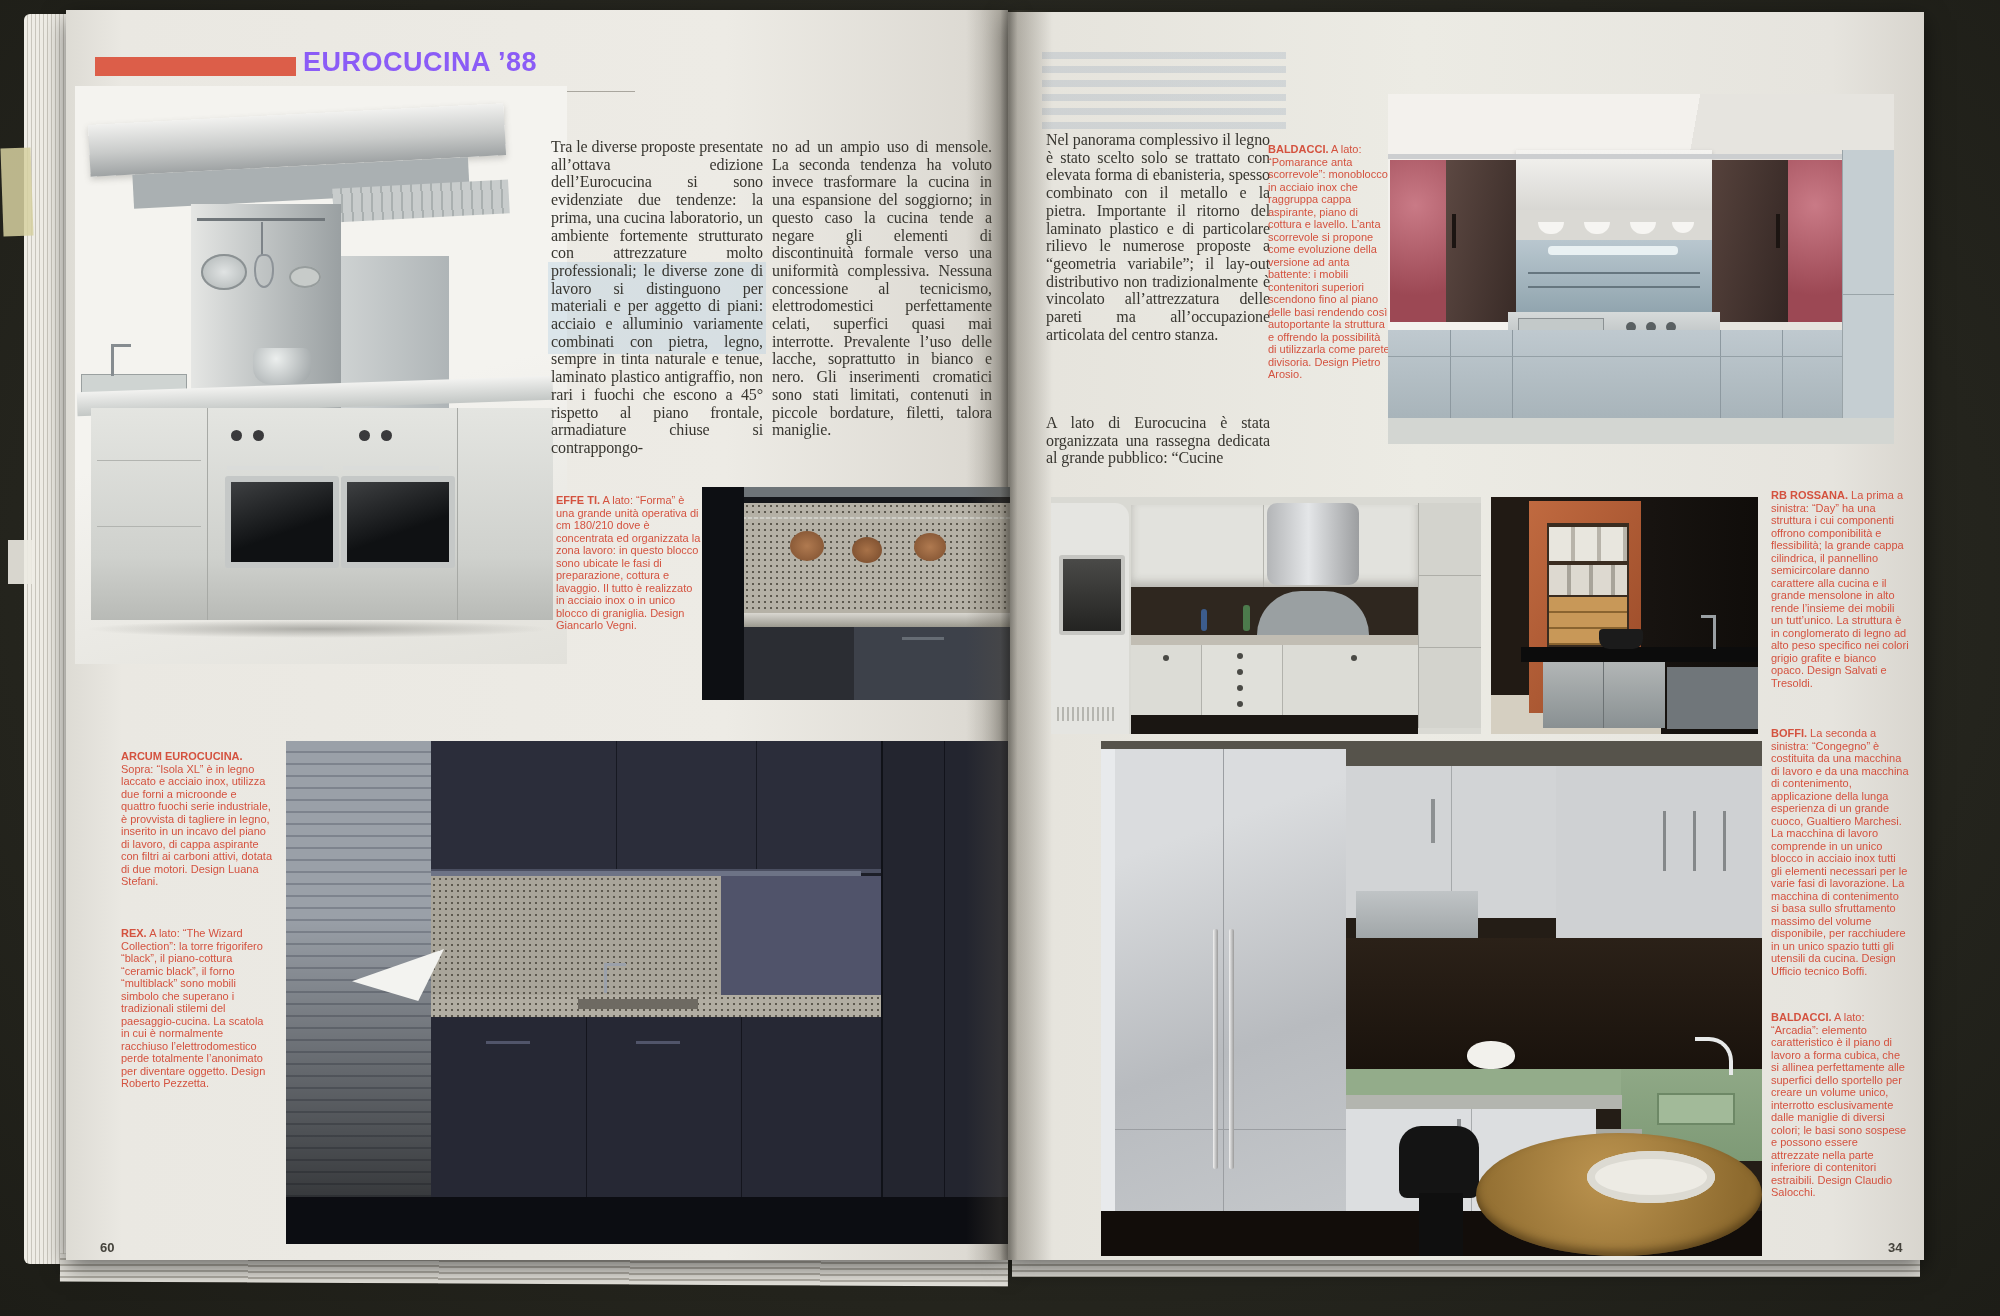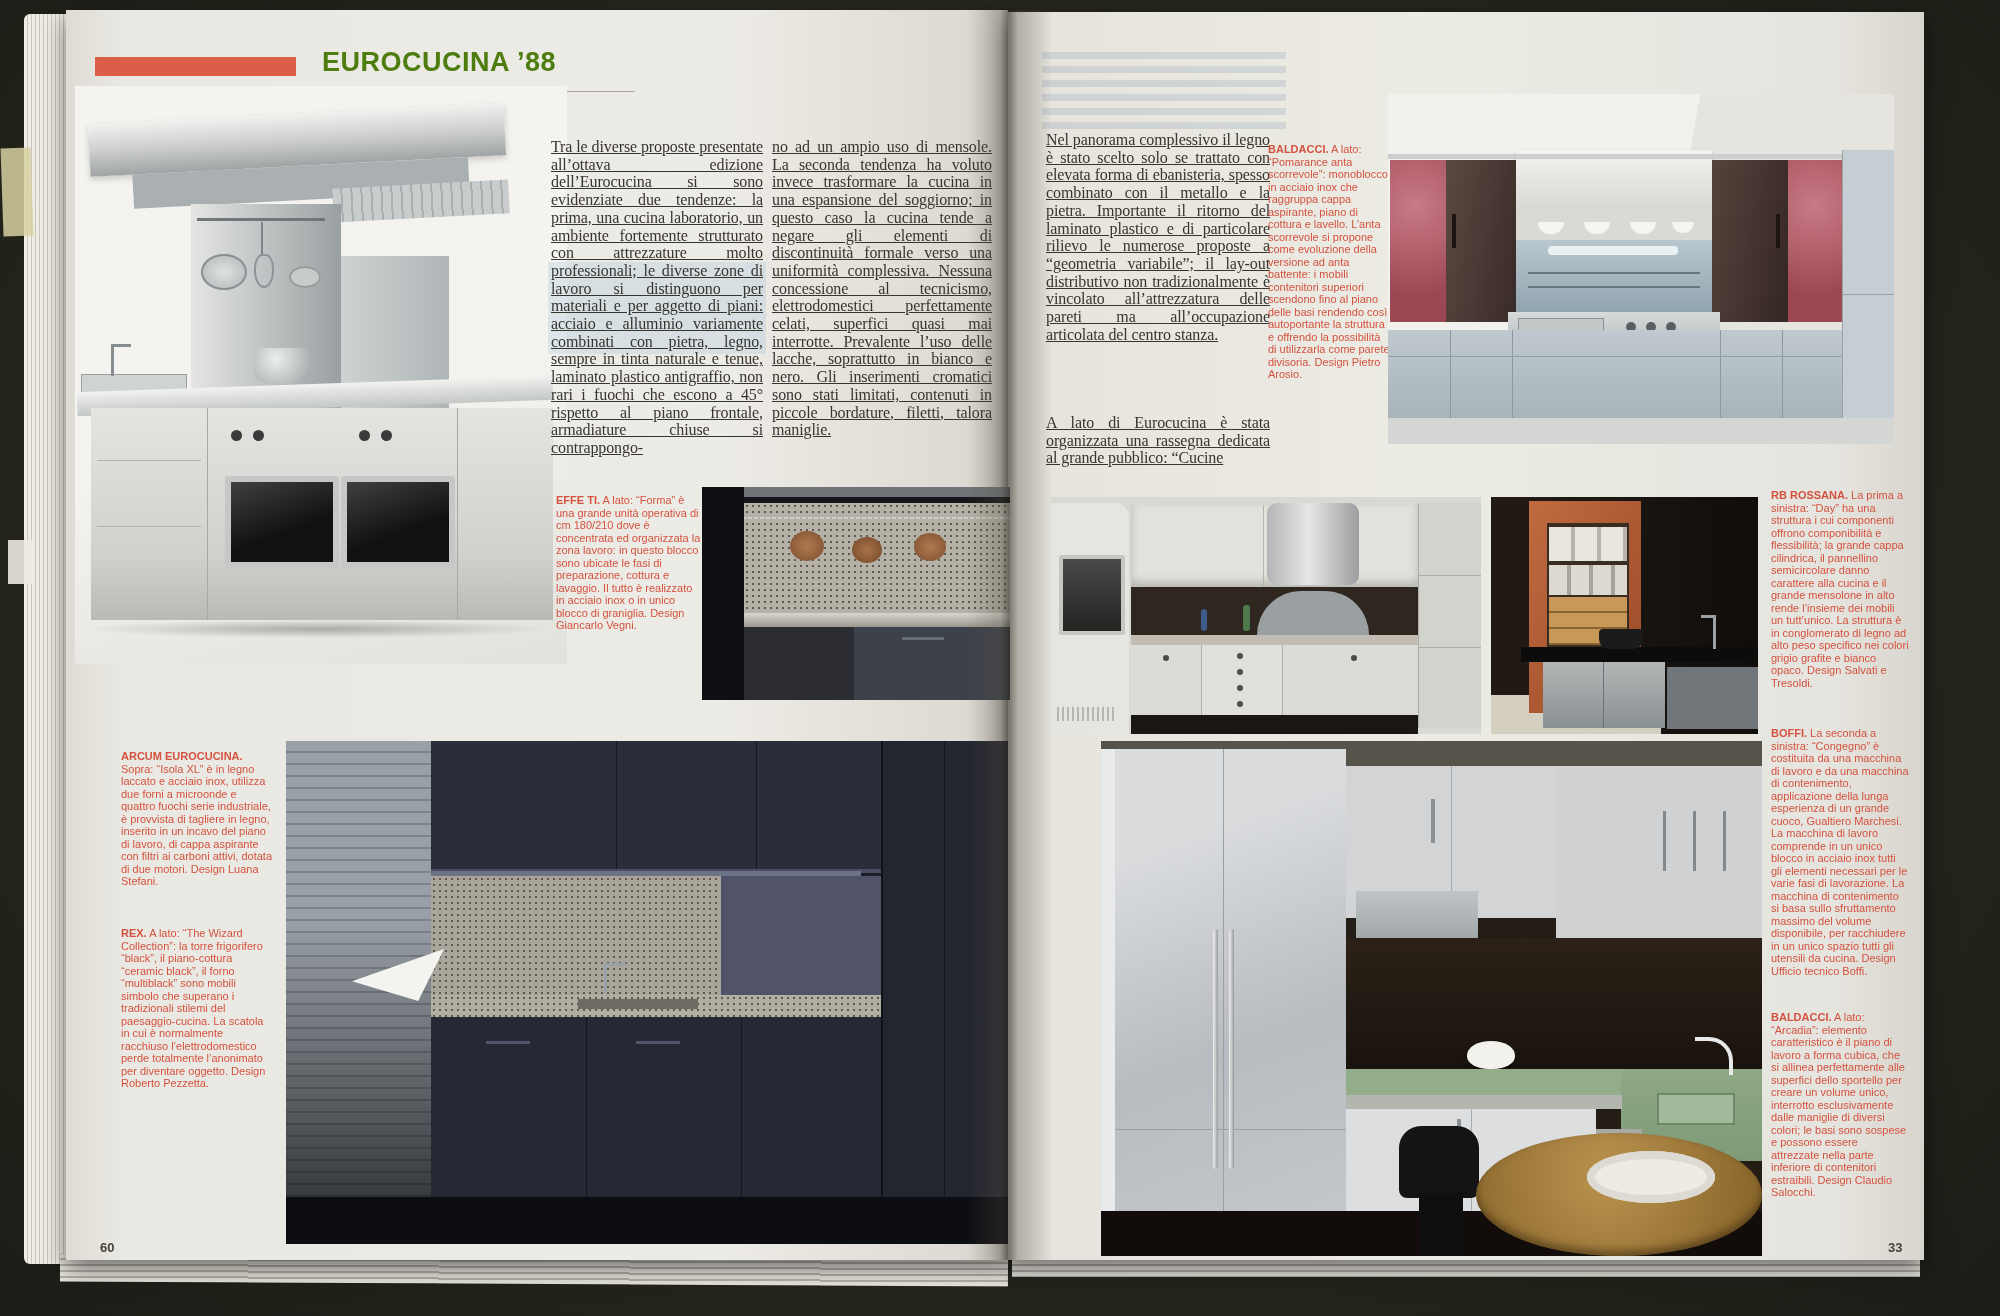--- a/index.html
+++ b/index.html
@@ -2,40 +2,40 @@
 <html><head>
 <meta charset="utf-8">
 <style>
   html,body{margin:0;padding:0;width:2000px;height:1316px;overflow:hidden;
     background:radial-gradient(ellipse at 50% 45%, #33332b 0%, #24241d 70%, #1d1d17 100%);}
   .a{position:absolute;}
   .page{position:absolute;z-index:1;box-shadow:0 8px 22px rgba(0,0,0,.55);}
   .content{z-index:10;}
   .cap{font:11px/12.5px "Liberation Sans", sans-serif;color:#d4523f;z-index:10;position:absolute;}
   .cap b{font-weight:bold;}
-  .bodytext{font:16px/17.7px "Liberation Serif", serif;color:#37352f;text-align:justify;z-index:10;position:absolute;letter-spacing:-0.1px;text-decoration:underline;}
+  .bodytext{font:16px/17.7px "Liberation Serif", serif;color:#37352f;text-align:justify;z-index:10;position:absolute;letter-spacing:-0.1px;}
   .photo{position:absolute;overflow:hidden;z-index:10;}
   .pnum{font:bold 13px "Liberation Sans", sans-serif;color:#45433c;z-index:10;position:absolute;}
   .speckle{background-image:radial-gradient(#5d594f 1px, transparent 1.35px);background-size:6px 6px;}
   .gutter{z-index:50;pointer-events:none;}
 </style>
 </head>
 <body>
 
 <div class="a" style="left:24px;top:14px;width:50px;height:1250px;background:repeating-linear-gradient(90deg,#efede6 0 3px,#c9c6bd 3px 4px);border-radius:6px 0 0 6px;"></div>
 <div class="a" style="left:2px;top:148px;width:30px;height:88px;background:#d6d0a0;opacity:.85;transform:rotate(-2deg);"></div>
 <div class="a" style="left:8px;top:540px;width:24px;height:44px;background:#eceae2;opacity:.9;"></div>
 <div class="a" style="left:60px;top:1256px;width:948px;height:28px;background:repeating-linear-gradient(180deg,#e7e5de 0 4px,#b5b2a9 4px 6px);transform:rotate(.3deg);"></div>
 <div class="a" style="left:1012px;top:1260px;width:908px;height:17px;background:repeating-linear-gradient(180deg,#e4e2db 0 4px,#b0ada4 4px 6px);"></div>
 
 <div class="page" style="left:66px;top:10px;width:942px;height:1250px;background:linear-gradient(90deg,#dddbd4 0%,#eae8e2 6%,#edebe5 70%,#dcd9d2 97%,#cfccc4 100%);"></div>
 <div class="page" style="left:1008px;top:12px;width:916px;height:1248px;background:linear-gradient(90deg,#cfccc4 0%,#e6e4dd 5%,#ecebe4 45%,#e6e4de 90%,#d8d5ce 100%);"></div>
 
 <div class="a content" style="left:95px;top:57px;width:201px;height:19px;background:#dc5e49;"></div>
-<div class="a content" style="left:322px;top:47px;font:bold 27px/30px 'Liberation Sans',sans-serif;letter-spacing:.5px;color:#4d7c0f;">EUROCUCINA ’88</div>
+<div class="a content" style="left:303px;top:47px;font:bold 27px/30px 'Liberation Sans',sans-serif;letter-spacing:.5px;color:#8b5cf6;">EUROCUCINA ’88</div>
 <div class="a content" style="left:95px;top:91px;width:540px;height:1px;background:#a9a69e;"></div>
 
 <div class="photo" style="left:75px;top:86px;width:492px;height:578px;background:linear-gradient(165deg,#f4f3ef 55%,#e2e1db);">
   <div class="a" style="left:14px;top:28px;width:416px;height:52px;background:linear-gradient(180deg,#f1f1ef,#c9cbca 55%,#9fa3a4);transform:rotate(-3deg);box-shadow:0 3px 6px rgba(80,80,75,.25);"></div>
   <div class="a" style="left:58px;top:80px;width:336px;height:34px;background:#aab0b2;transform:rotate(-3deg);"></div>
   <div class="a" style="left:258px;top:98px;width:176px;height:34px;background:repeating-linear-gradient(90deg,#c8cccc 0 8px,#aab0b0 8px 10px);transform:rotate(-3deg);"></div>
   <div class="a" style="left:116px;top:118px;width:150px;height:268px;background:linear-gradient(90deg,#e5e6e4,#c2c6c6 45%,#9aa0a2);"></div>
   <div class="a" style="left:266px;top:170px;width:108px;height:216px;background:linear-gradient(90deg,#ced2d2,#afb5b7);"></div>
   <div class="a" style="left:122px;top:132px;width:128px;height:3px;background:#70767a;"></div>
   <div class="a" style="left:186px;top:136px;width:2px;height:34px;background:#7d8388;"></div>
@@ -237,15 +237,15 @@
   <div class="a" style="left:245px;top:368px;width:250px;height:132px;background:#dcdee0;"></div>
   <div class="a" style="left:370px;top:368px;width:1px;height:132px;background:#a8abad;"></div>
   <div class="a" style="left:356px;top:378px;width:4px;height:54px;background:#8d9092;"></div>
   <div class="a" style="left:495px;top:388px;width:46px;height:76px;background:#a8aaa4;"></div>
   <div class="a" style="left:0;top:470px;width:661px;height:45px;background:#120d0a;"></div>
   <div class="a" style="left:298px;top:385px;width:80px;height:72px;border-radius:22px 22px 8px 8px;background:#141414;"></div>
   <div class="a" style="left:318px;top:452px;width:44px;height:63px;background:#0f0f0f;"></div>
   <div class="a" style="left:375px;top:392px;width:286px;height:123px;border-radius:50%;background:radial-gradient(circle at 45% 35%,#bb934f,#8d6a2e 80%);box-shadow:inset 0 -5px 8px rgba(40,25,5,.5);"></div>
   <div class="a" style="left:486px;top:410px;width:128px;height:52px;border-radius:50%;background:#edebe4;box-shadow:inset 0 0 0 8px #dcdad2;"></div>
 </div>
-<div class="pnum" style="left:1888px;top:1240px;">33</div>
+<div class="pnum" style="left:1888px;top:1240px;">34</div>
 
 <div class="a gutter" style="left:966px;top:10px;width:86px;height:1250px;background:linear-gradient(90deg,rgba(0,0,0,0) 0%,rgba(86,80,68,.30) 40%,rgba(40,37,30,.52) 50%,rgba(86,80,68,.28) 60%,rgba(0,0,0,0) 100%);"></div>
 
 </body></html>

